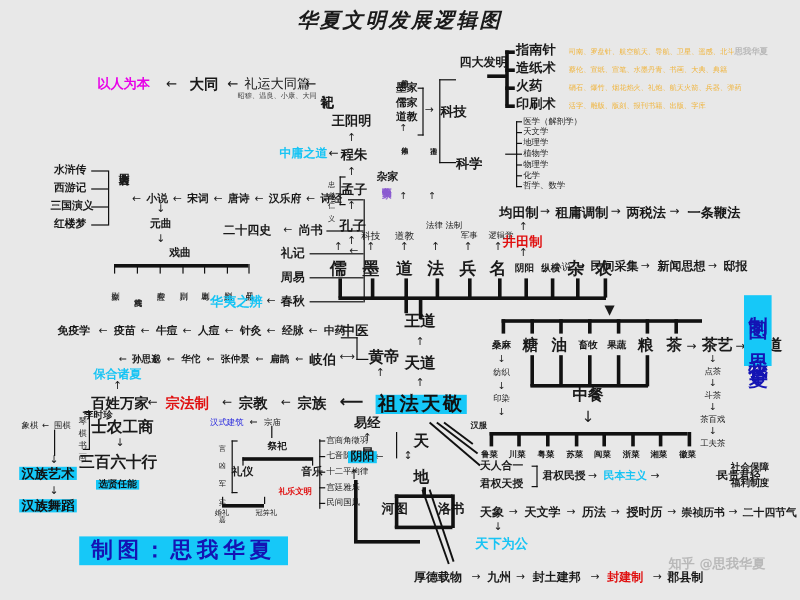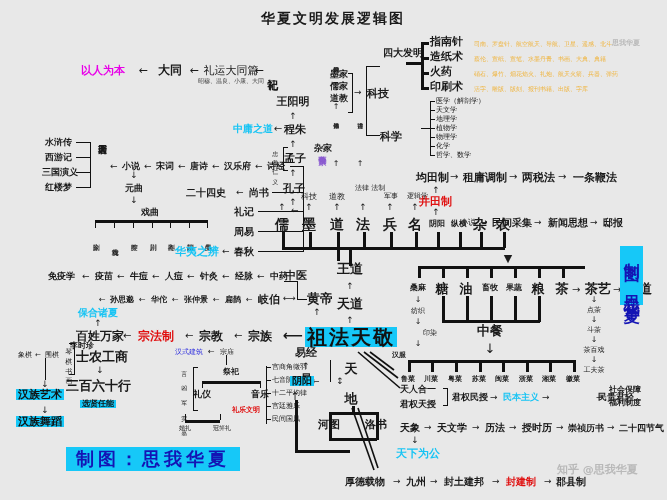--- a/index.html
+++ b/index.html
@@ -13,31 +13,31 @@
   #stage{position:absolute;left:0;top:0;width:667px;height:500px;}
   .n{position:absolute;white-space:nowrap;line-height:1;}
   .ctr{transform:translate(-50%,-50%);}
   .vert{writing-mode:vertical-rl;text-orientation:upright;white-space:nowrap;line-height:1.05;}
   .ln{position:absolute;background:#111;}
   .h{height:1.4px;}
   .v{width:1.4px;}
   .hb{height:2.6px;}
   .vb{width:2.6px;}
 
-  .title{font-size:14px;font-weight:bold;letter-spacing:2px;}
+  .title{font-size:17px;font-weight:bold;letter-spacing:2px;font-style:italic;}
   .f6{font-size:6px;}
   .f7{font-size:7px;}
   .f8{font-size:8px;}
   .f9{font-size:9px;}
   .f10{font-size:10px;}
   .f11{font-size:11px;}
   .f12{font-size:12px;}
   .f13{font-size:13px;}
   .f14{font-size:14px;}
-  .f20{font-size:20px;}
+  .f20{font-size:16px;}
   .b{font-weight:bold;}
 
   .magenta{color:#e800e8;font-weight:bold;}
   .red{color:#e01010;font-weight:bold;}
   .blue{color:#2222dd;}
   .orange{color:#f0b43c;}
   .purple{color:#8a5ad0;}
   .cy{background:#16c8f8;color:#111;padding:0px 2px;font-weight:bold;}
   .cytext{color:#18c4f4;font-weight:bold;}
   .banner{background:#16c8f8;color:#1414b4;font-weight:bold;}
@@ -435,21 +435,21 @@
   <div class="n f13 b ctr" style="left:442px;top:288px;">糖</div>
   <div class="n f13 b ctr" style="left:466px;top:288px;">油</div>
   <div class="n f8 b ctr" style="left:490px;top:288px;">畜牧</div>
   <div class="n f8 b ctr" style="left:514px;top:288px;">果蔬</div>
   <div class="n f13 b ctr" style="left:538px;top:288px;">粮</div>
   <div class="n f13 b ctr" style="left:562px;top:288px;">茶</div>
 
   <div class="n f8 ctr" style="left:418px;top:300px;">↓</div>
   <div class="n f7 ctr" style="left:418px;top:311px;">纺织</div>
   <div class="n f8 ctr" style="left:418px;top:322px;">↓</div>
-  <div class="n f7 ctr" style="left:430px;top:333px;">印染</div>
+  <div class="n f7 ctr" style="left:418px;top:333px;">印染</div>
   <div class="n f8 ctr" style="left:418px;top:344px;">↓</div>
   <div class="n f7 ctr" style="left:399px;top:355px;font-weight:bold;">汉服</div>
 
   <div class="n f10" style="left:572px;top:285px;">→</div>
   <div class="n f13 b" style="left:585px;top:282px;">茶艺</div>
   <div class="n f10" style="left:613px;top:285px;">→</div>
   <div class="n f13 b" style="left:626px;top:282px;">茶道</div>
   <div class="n f8 ctr" style="left:594px;top:300px;">↓</div>
   <div class="n f7 ctr" style="left:594px;top:310px;">点茶</div>
   <div class="n f8 ctr" style="left:594px;top:320px;">↓</div>

